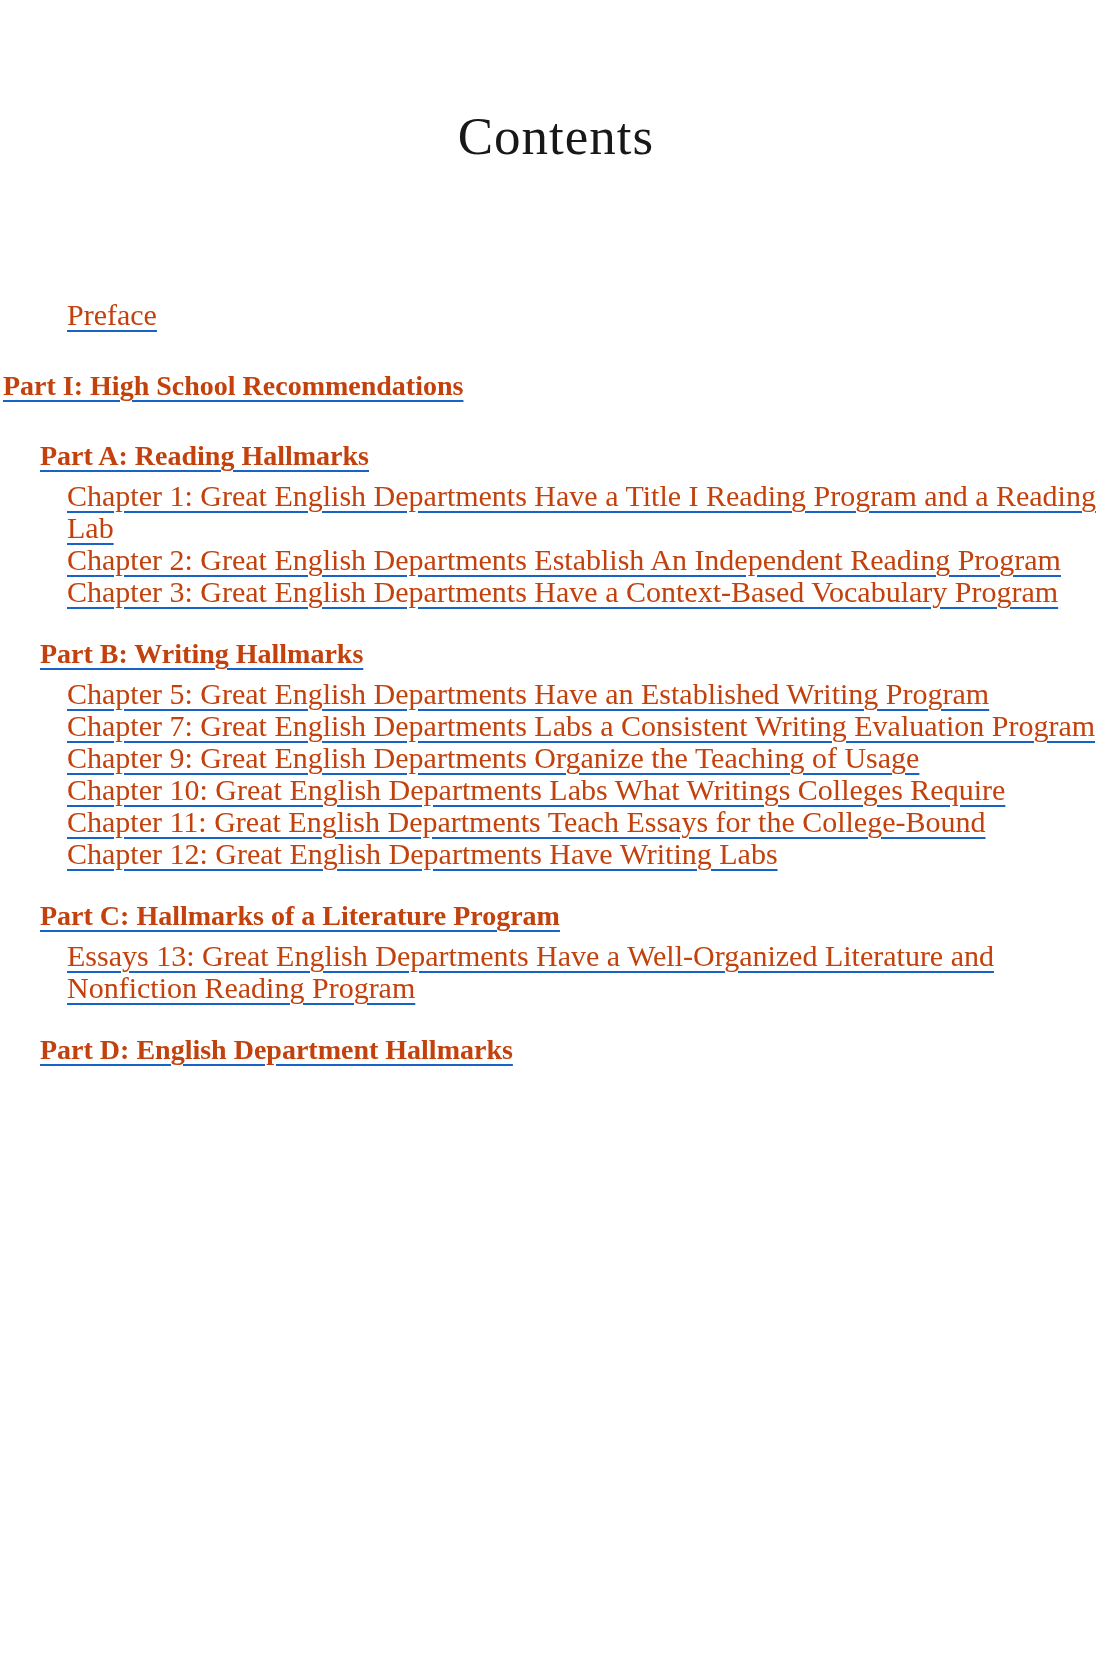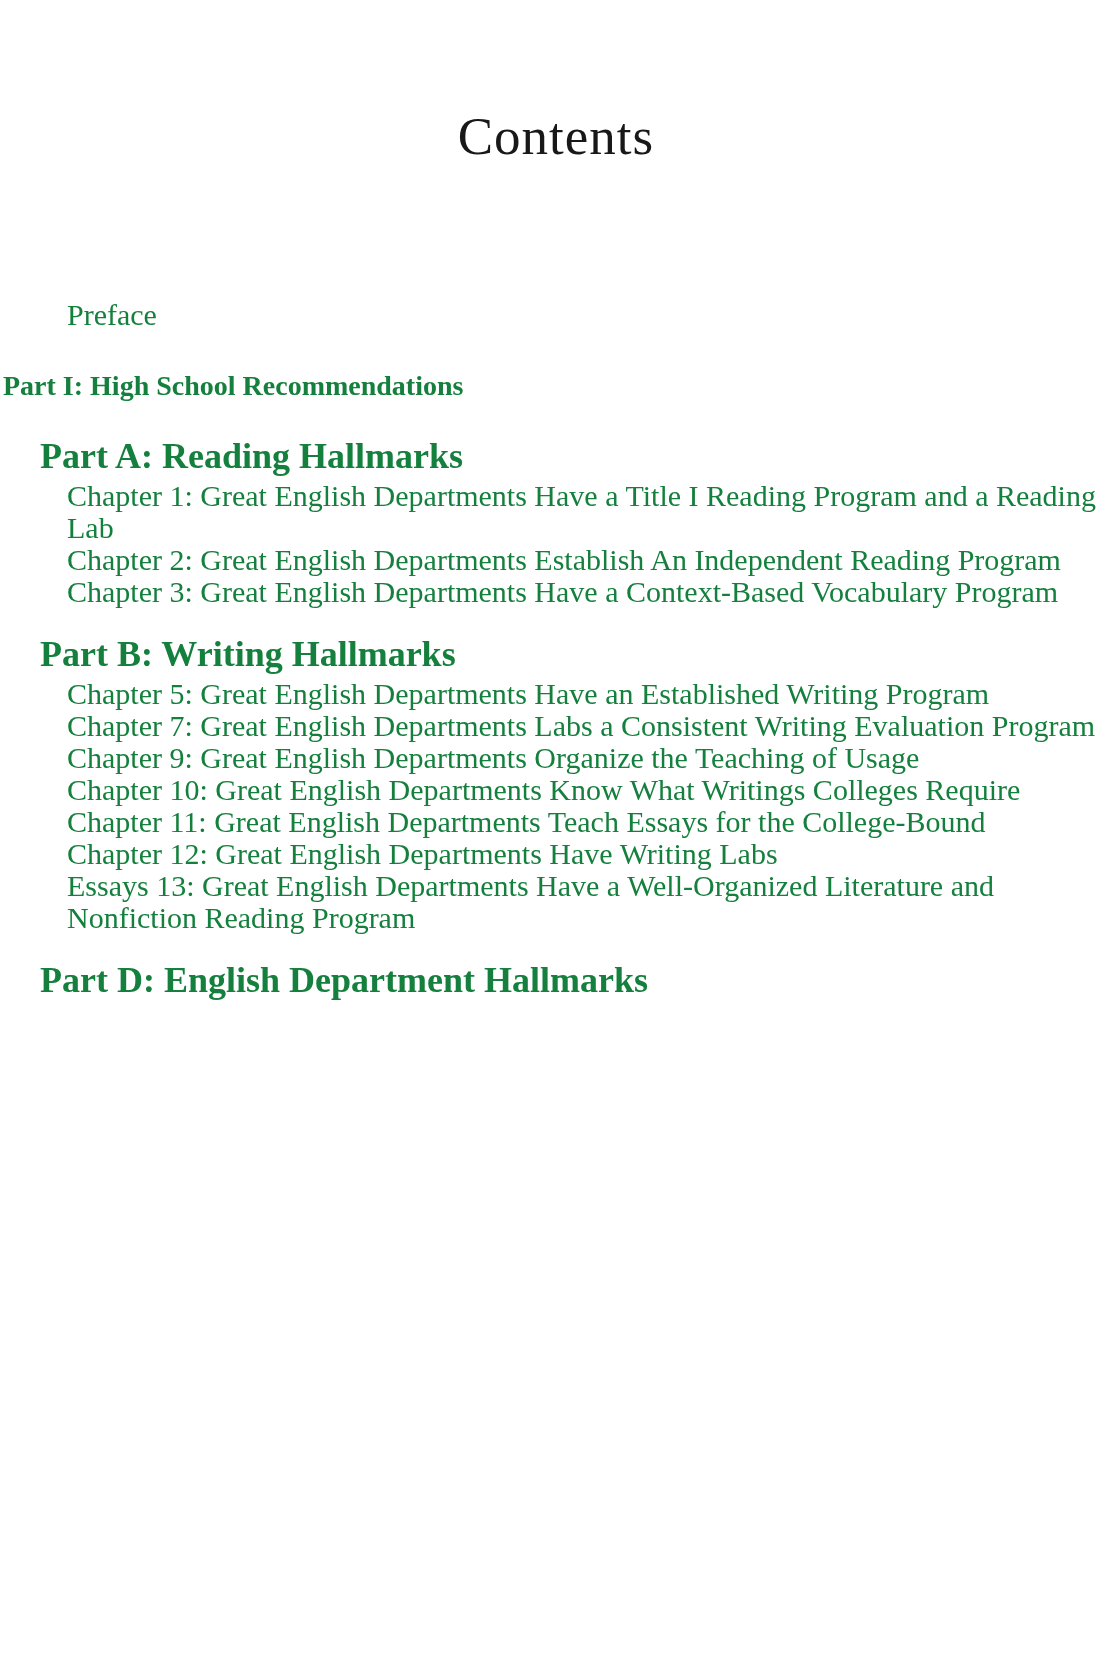--- a/index.html
+++ b/index.html
@@ -20,40 +20,41 @@
     line-height: 53px;
     font-weight: 400;
     text-align: center;
     color: #181818;
     letter-spacing: 1px;
   }
   nav.toc {
     display: block;
   }
   a.toc-link {
-    color: #15803d;
+    color: #c2410c;
+    text-decoration: underline;
     text-decoration-color: #1863c6;
     text-decoration-thickness: 2px;
     text-underline-offset: 5px;
     cursor: pointer;
   }
   .toc-preface {
     margin: 128px 12px 0 67px;
     font-size: 30px;
     line-height: 48px;
   }
   .toc-part-i {
     margin: 23px 12px 0 3px;
     font-size: 28px;
     line-height: 48px;
     font-weight: 700;
   }
   .part-heading {
     margin: 22px 12px 0 40px;
-    font-size: 36px;
+    font-size: 28px;
     line-height: 48px;
     font-weight: 700;
   }
   ul.chapter-list {
     list-style: none;
     margin: 0;
     padding: 0 12px 0 67px;
   }
   ul.chapter-list li {
     font-size: 30px;
@@ -87,27 +88,30 @@
   </section>
 
   <section>
     <div class="part-heading">
       <a class="toc-link">Part B: Writing Hallmarks</a>
     </div>
     <ul class="chapter-list">
       <li><a class="toc-link">Chapter 5: Great English Departments Have an Established Writing Program</a></li>
       <li><a class="toc-link">Chapter 7: Great English Departments Labs a Consistent Writing Evaluation Program</a></li>
       <li><a class="toc-link">Chapter 9: Great English Departments Organize the Teaching of Usage</a></li>
-      <li><a class="toc-link">Chapter 10: Great English Departments Know What Writings Colleges Require</a></li>
+      <li><a class="toc-link">Chapter 10: Great English Departments Labs What Writings Colleges Require</a></li>
       <li><a class="toc-link">Chapter 11: Great English Departments Teach Essays for the College-Bound</a></li>
       <li><a class="toc-link">Chapter 12: Great English Departments Have Writing Labs</a></li>
     </ul>
   </section>
 
   <section>
+    <div class="part-heading">
+      <a class="toc-link">Part C: Hallmarks of a Literature Program</a>
+    </div>
     <ul class="chapter-list">
       <li><a class="toc-link">Essays 13: Great English Departments Have a Well-Organized Literature and Nonfiction Reading Program</a></li>
     </ul>
   </section>
 
   <section>
     <div class="part-heading">
       <a class="toc-link">Part D: English Department Hallmarks</a>
     </div>
   </section>

